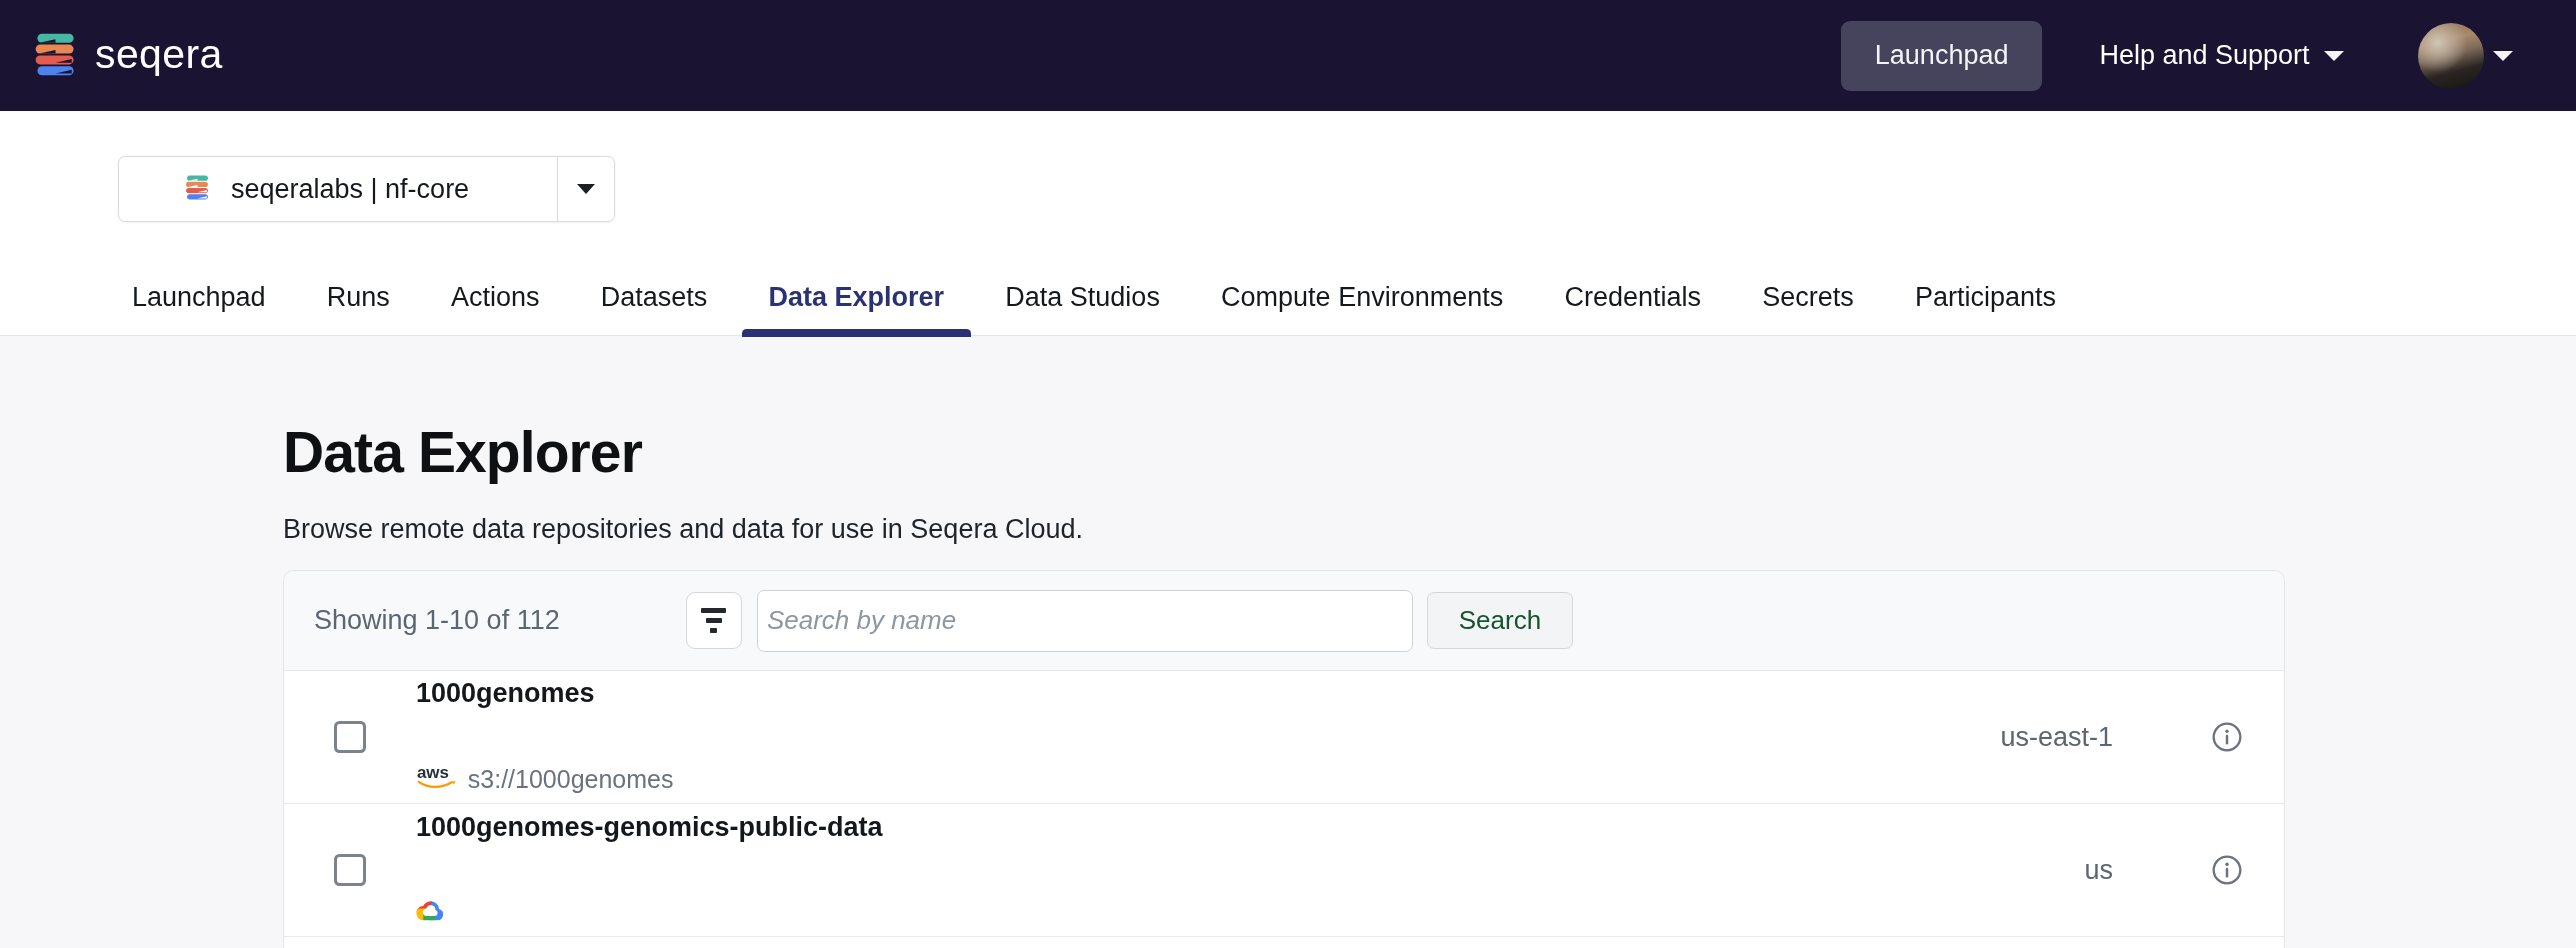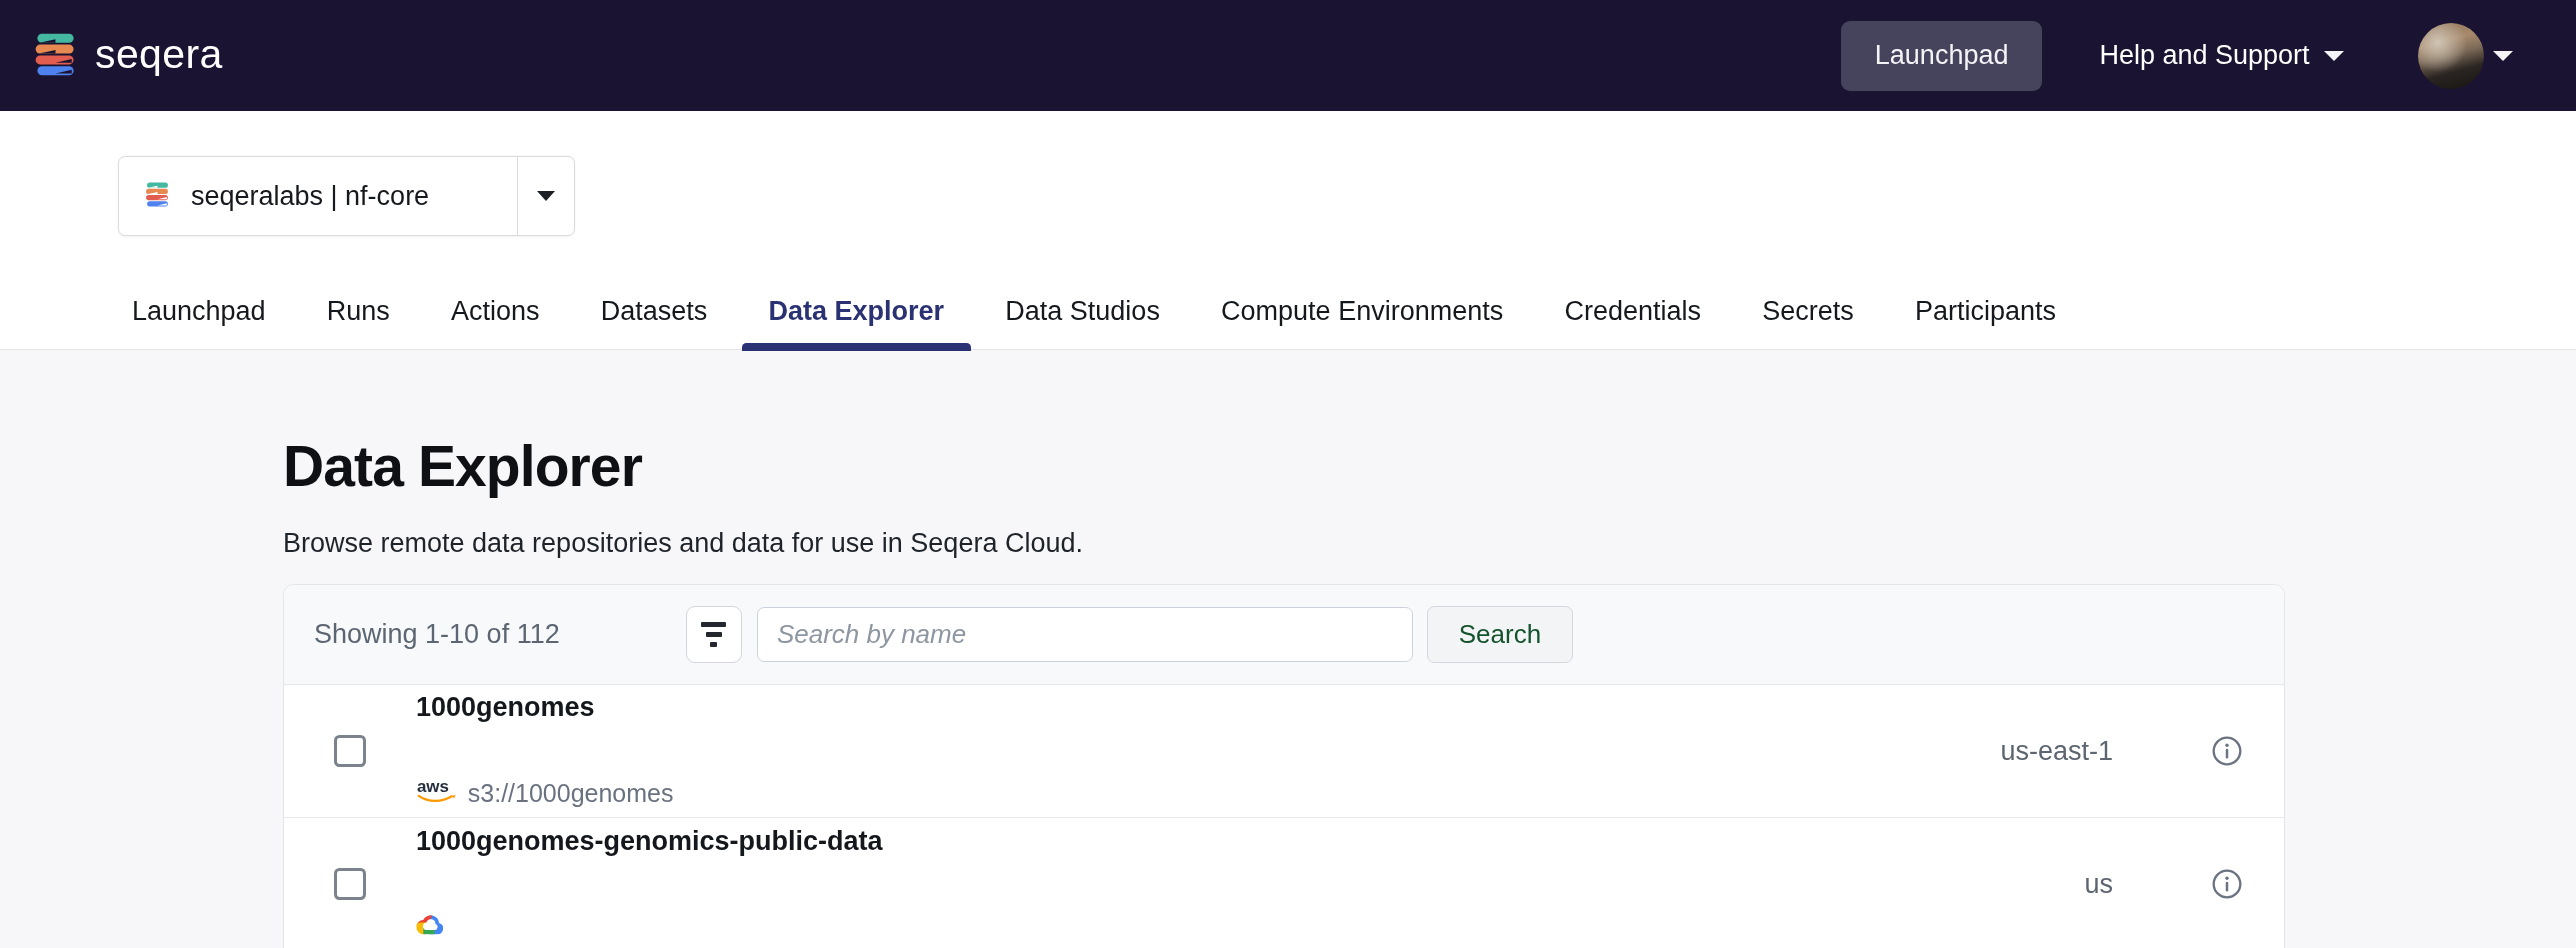--- a/index.html
+++ b/index.html
@@ -35,24 +35,25 @@
   .avatar {
     width: 66px; height: 66px; border-radius: 50%;
     background:
       radial-gradient(circle at 30% 30%, #cfc4b4 0%, rgba(207,196,180,0) 45%),
       linear-gradient(165deg, #8a6f55 0%, #a8896c 30%, #7d6a58 48%, #2a2522 70%, #16130f 100%);
   }
 
   
   .subheader { background: #ffffff; padding-top: 45px; }
   .workspace {
-    margin-left: 118px; height: 80px;
+    margin-left: 118px; height: 66px;
     display: inline-flex; align-items: stretch;
     background: #fff; border: 1.8px solid #d9dbe1; border-radius: 7.2px;
     box-shadow: 0 0.9px 2.7px rgba(16,24,40,0.06);
+    padding-left: 40px;
   }
   .ws-main { display: flex; align-items: center; gap: 20px; padding: 0 88px 0 25px; cursor: pointer; }
   .ws-label { font-size: 27px; color: #15181d; }
   .ws-caret {
     width: 57px; border-left: 1.8px solid #d9dbe1;
     display: flex; align-items: center; justify-content: center; cursor: pointer;
   }
   .caret-dark {
     width: 0; height: 0;
     border-left: 9px solid transparent; border-right: 9px solid transparent;
@@ -90,22 +91,22 @@
   .showing { font-size: 27px; color: #5c6672; }
   .filter-btn {
     margin-left: 126px; width: 56px; height: 57px; flex: none;
     background: #fff; border: 1.8px solid #d3d6dc; border-radius: 9px;
     display: flex; flex-direction: column; align-items: center; justify-content: center; gap: 5.4px;
     cursor: pointer;
   }
   .filter-btn i { display: block; height: 4.5px; background: #23272e; border-radius: 0.9px; }
   .fb1 { width: 25px; } .fb2 { width: 16px; } .fb3 { width: 7.2px; }
   .search-input {
-    margin-left: 15.2px; width: 656px; height: 55px;
-    border: 1.8px solid #ccd2da; border-radius: 7.2px; padding: 0 19px;
+    margin-left: 15.2px; width: 656px; height: 62px;
+    border: 1.8px solid #ccd2da; border-radius: 7.2px; padding: 0 9px;
     font-size: 26px; color: #c2410c; background: #fff;
     font-family: "Liberation Sans", sans-serif; outline: none;
   }
   .search-input::placeholder { color: #8d96a1; font-style: italic; }
   .search-btn {
     margin-left: 14.4px; height: 57px; padding: 0 30.5px;
     font-size: 26px; color: #14532d; background: #f3f4f6;
     border: 1.8px solid #d3d6dc; border-radius: 7.2px; cursor: pointer;
     font-family: "Liberation Sans", sans-serif;
   }

